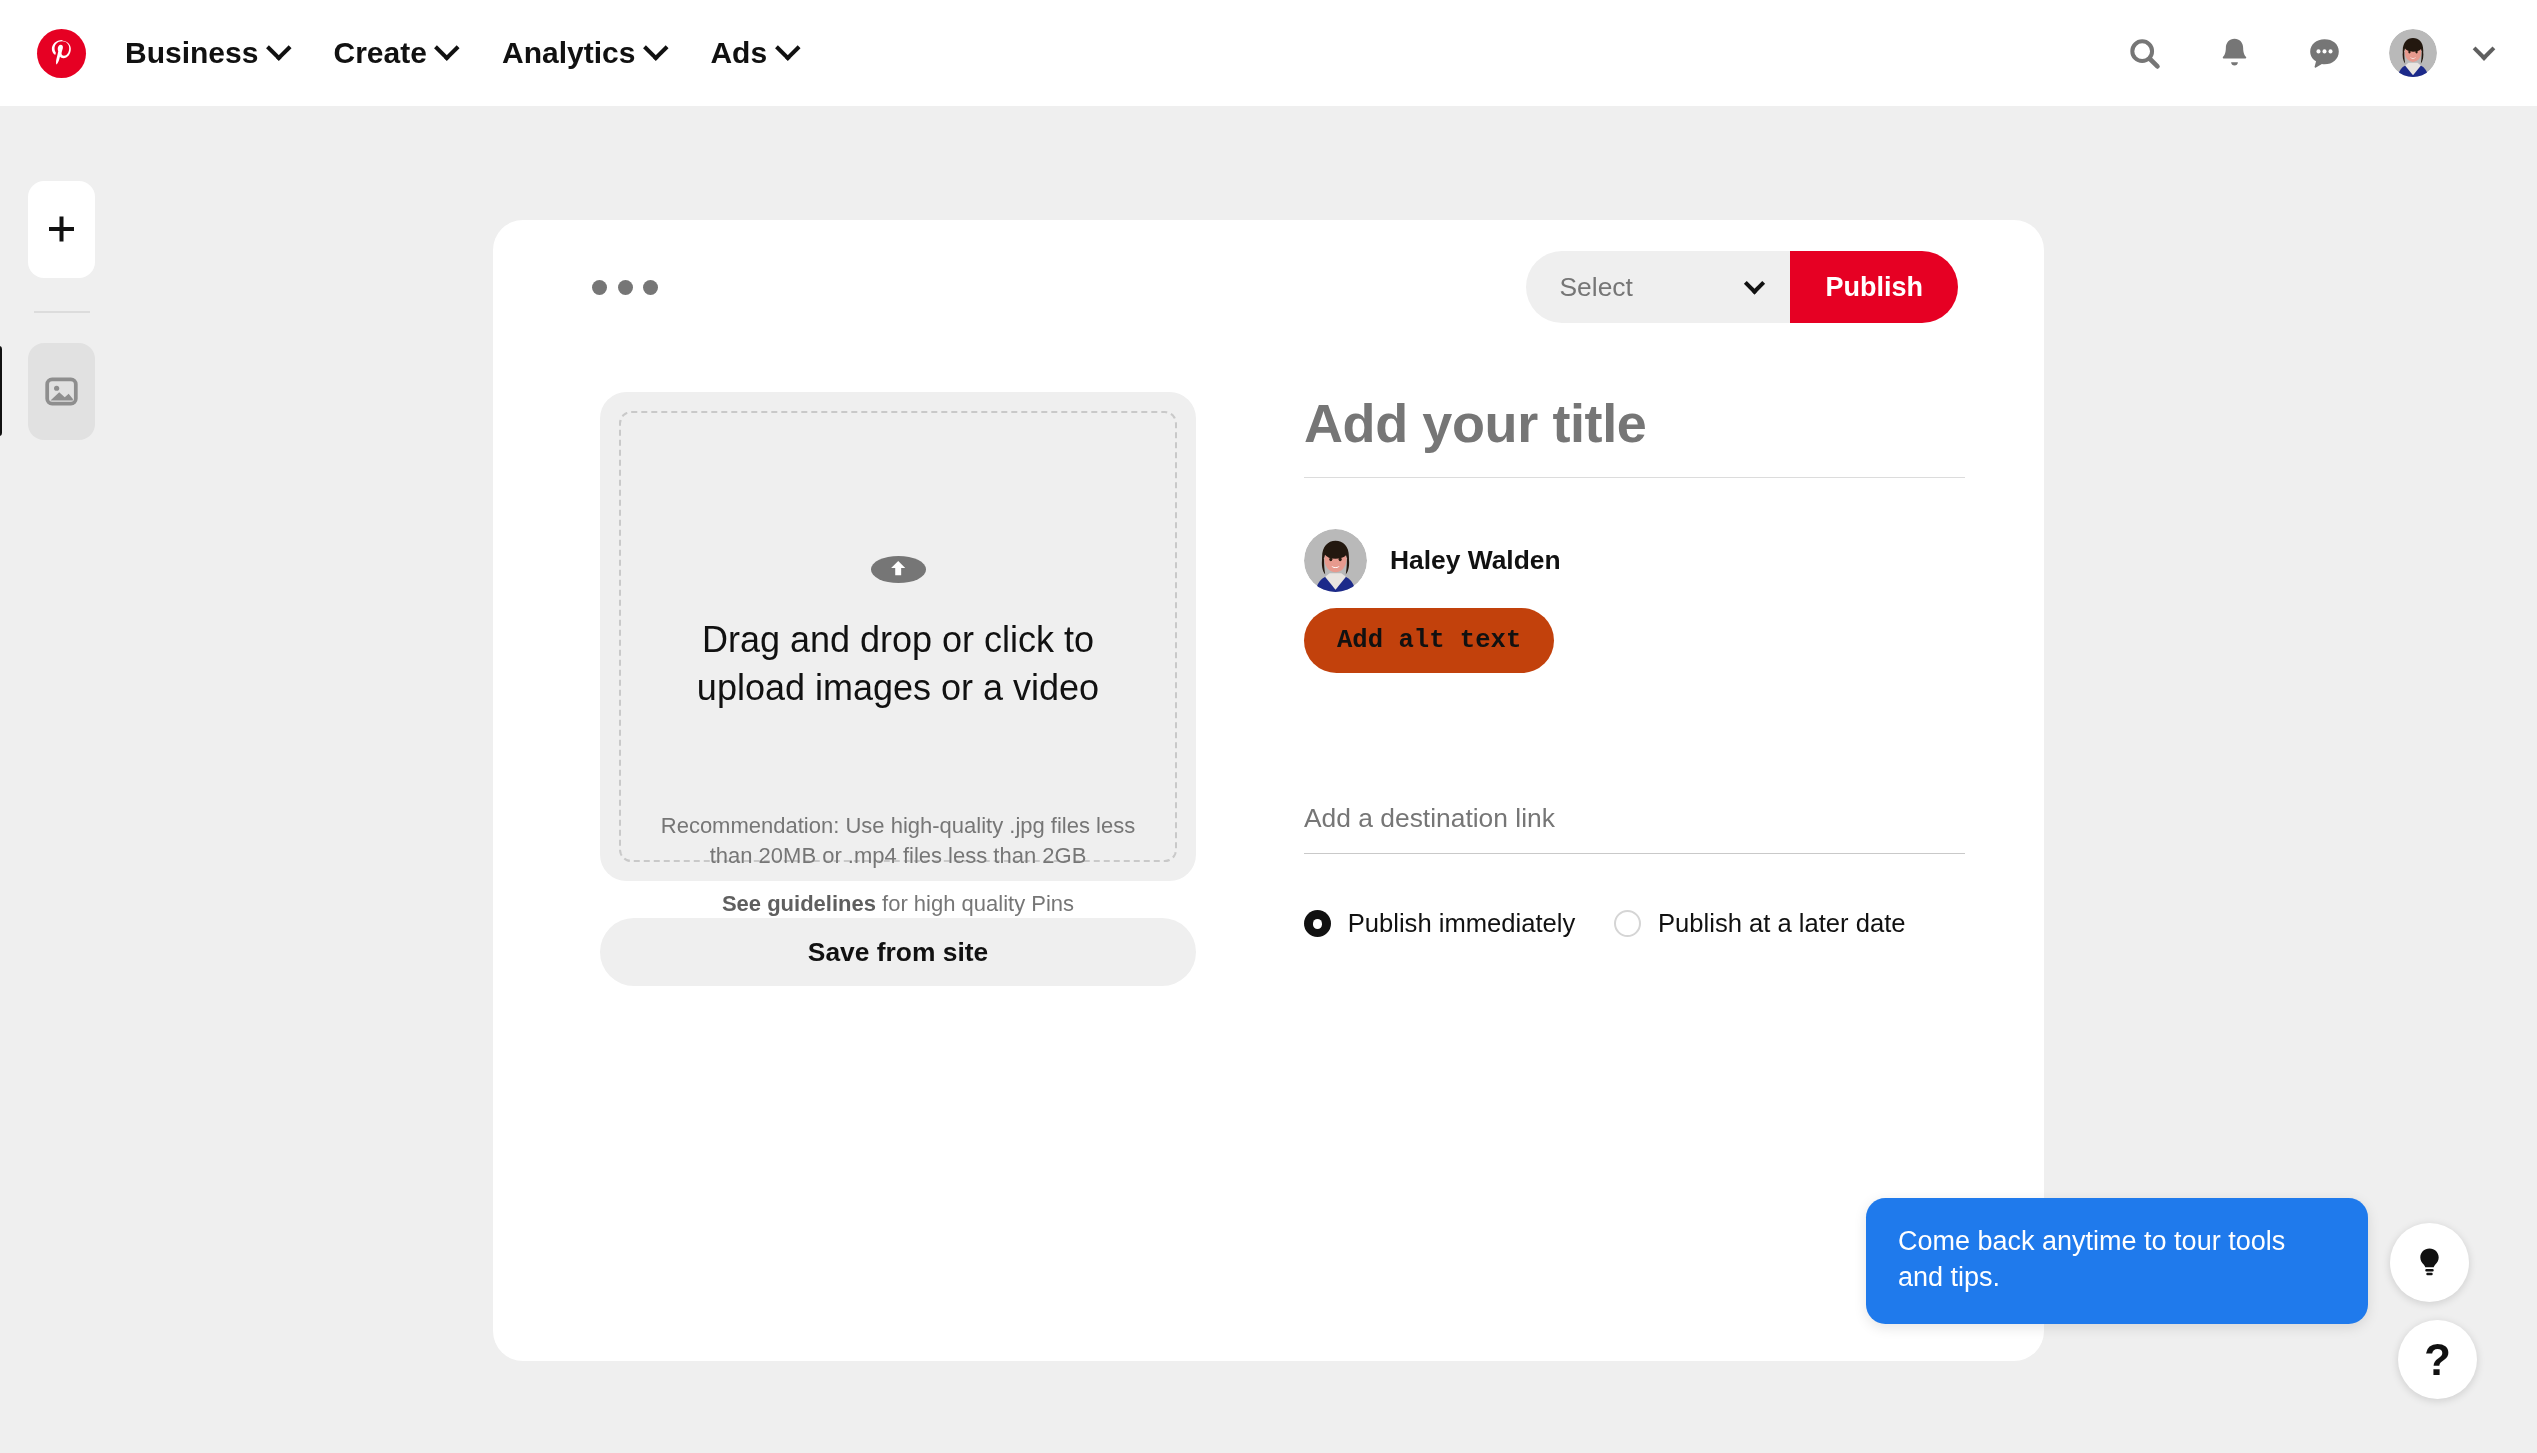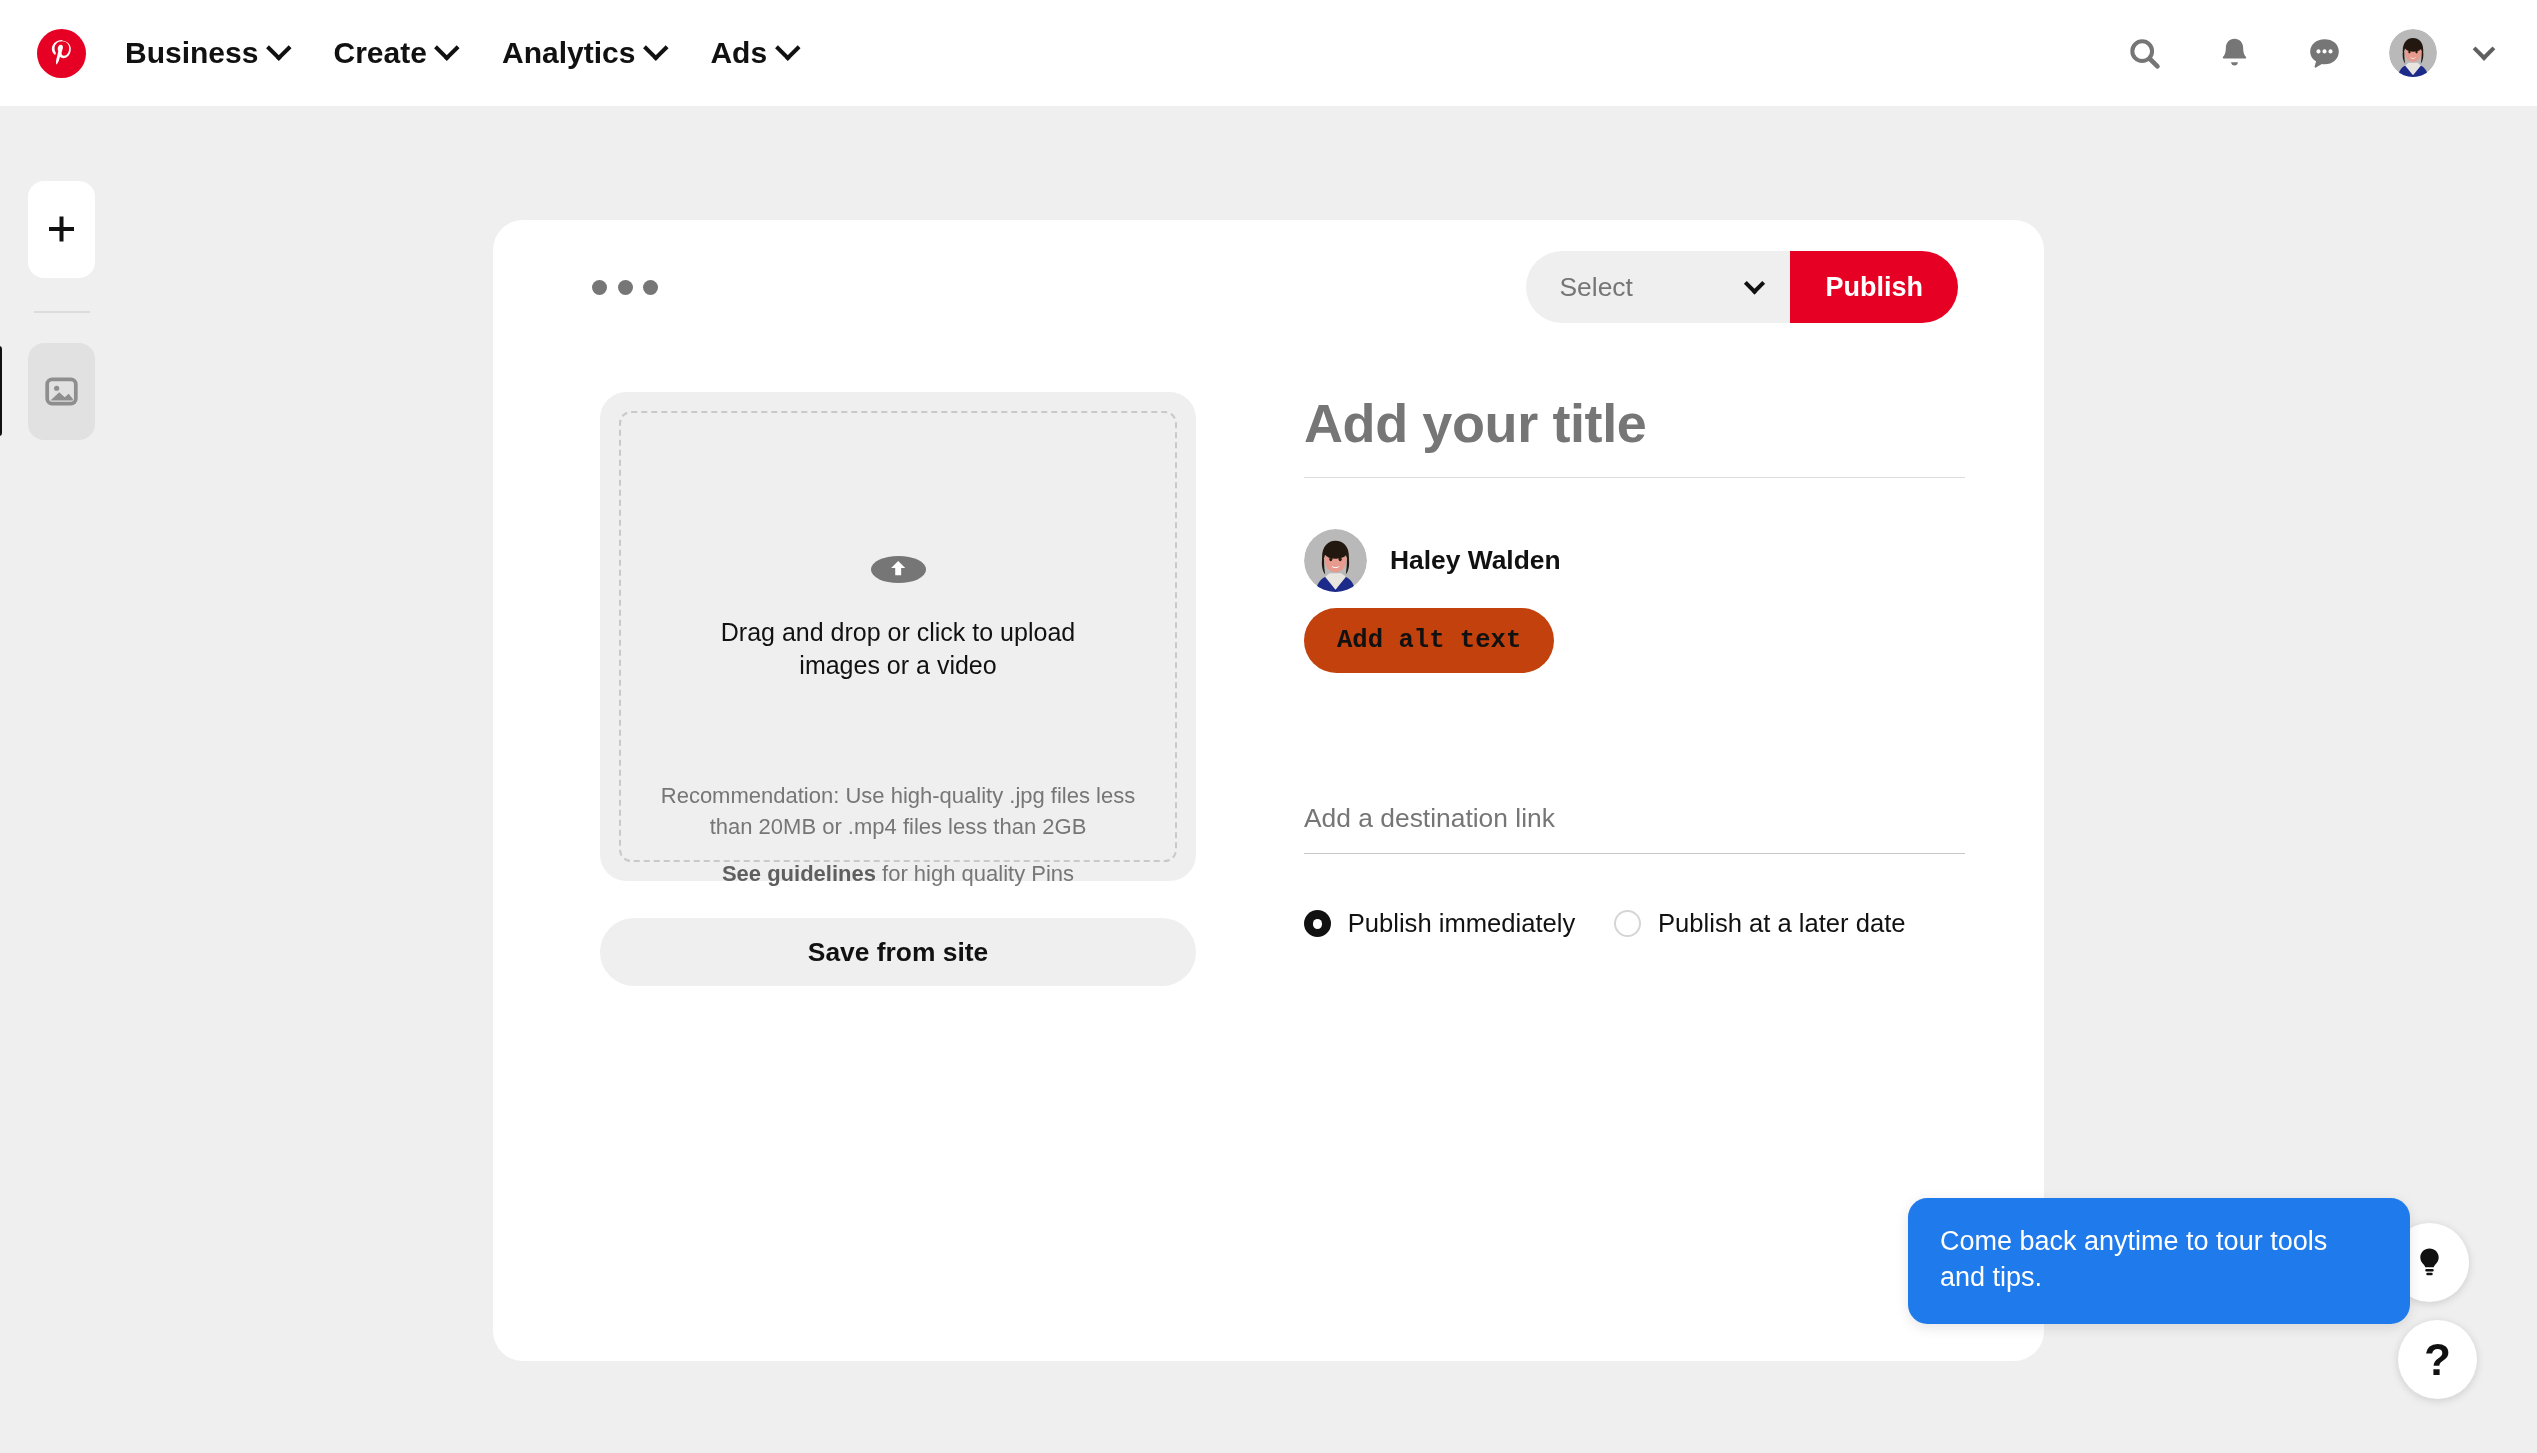--- a/index.html
+++ b/index.html
@@ -260,21 +260,21 @@
     border-radius: 50%;
     background: #767676;
     display: flex;
     align-items: center;
     justify-content: center;
     margin-top: 143px;
   }
 
   .dz-main {
     margin-top: 33px;
-    font-size: 25px;
+    font-size: 36px;
     line-height: 1.33;
     text-align: center;
     color: #111111;
     max-width: 414px;
   }
 
   .dz-rec {
     margin-top: 99px;
     font-size: 22px;
     line-height: 1.38;
@@ -417,21 +417,20 @@
     top: 1198px;
     width: 502px;
     background: #1f7aec;
     color: #ffffff;
     border-radius: 19.4px;
     padding: 26.4px 32px 28px 32px;
     font-size: 27px;
     line-height: 1.32;
     z-index: 70;
     box-shadow: 0 3.5px 12.3px rgba(0,0,0,0.10);
-    margin-left: 42px;
   }
 
   
   .fab {
     position: absolute;
     width: 79px;
     height: 79px;
     border-radius: 50%;
     background: #ffffff;
     display: flex;

